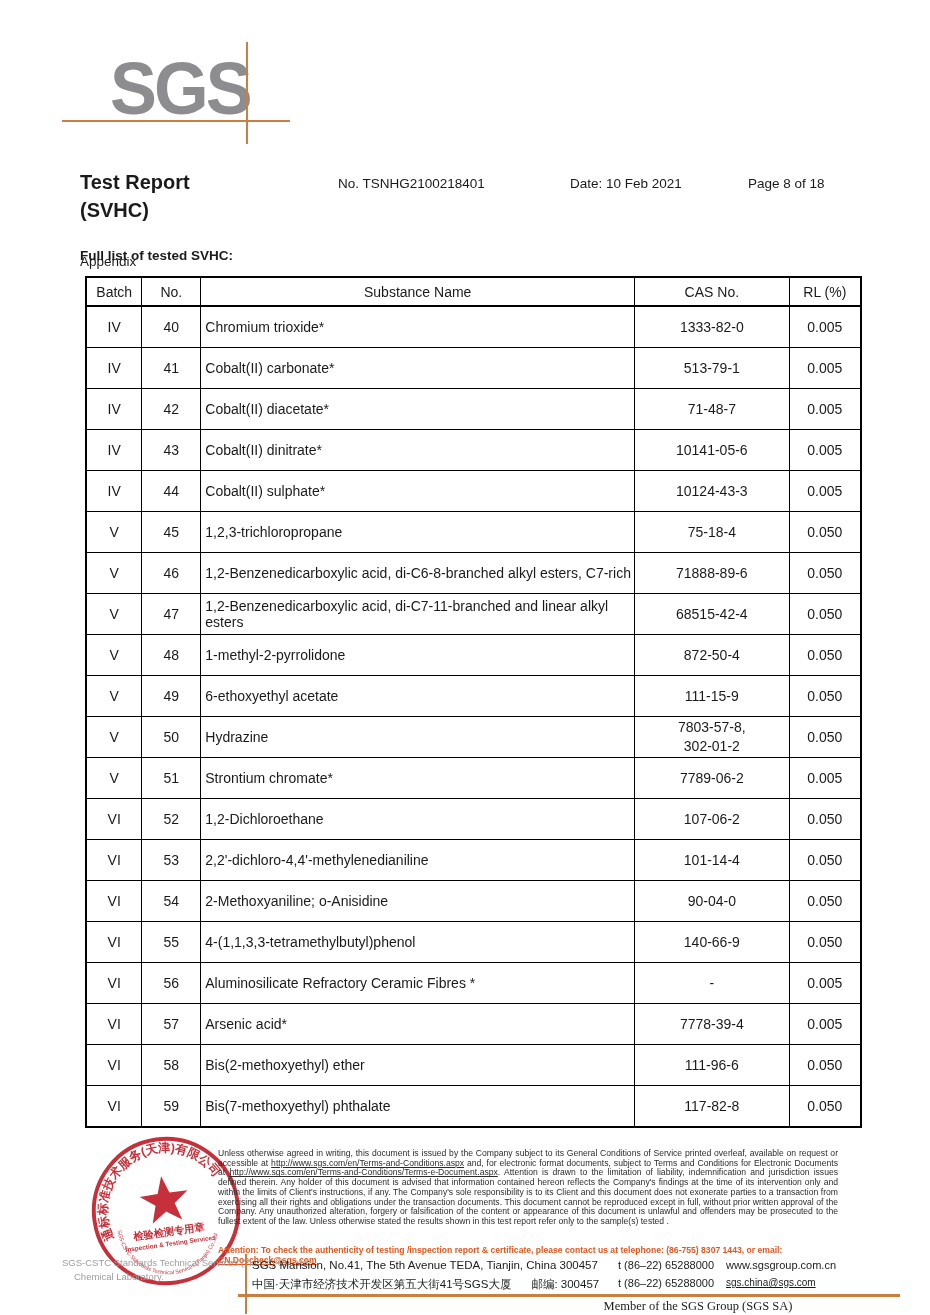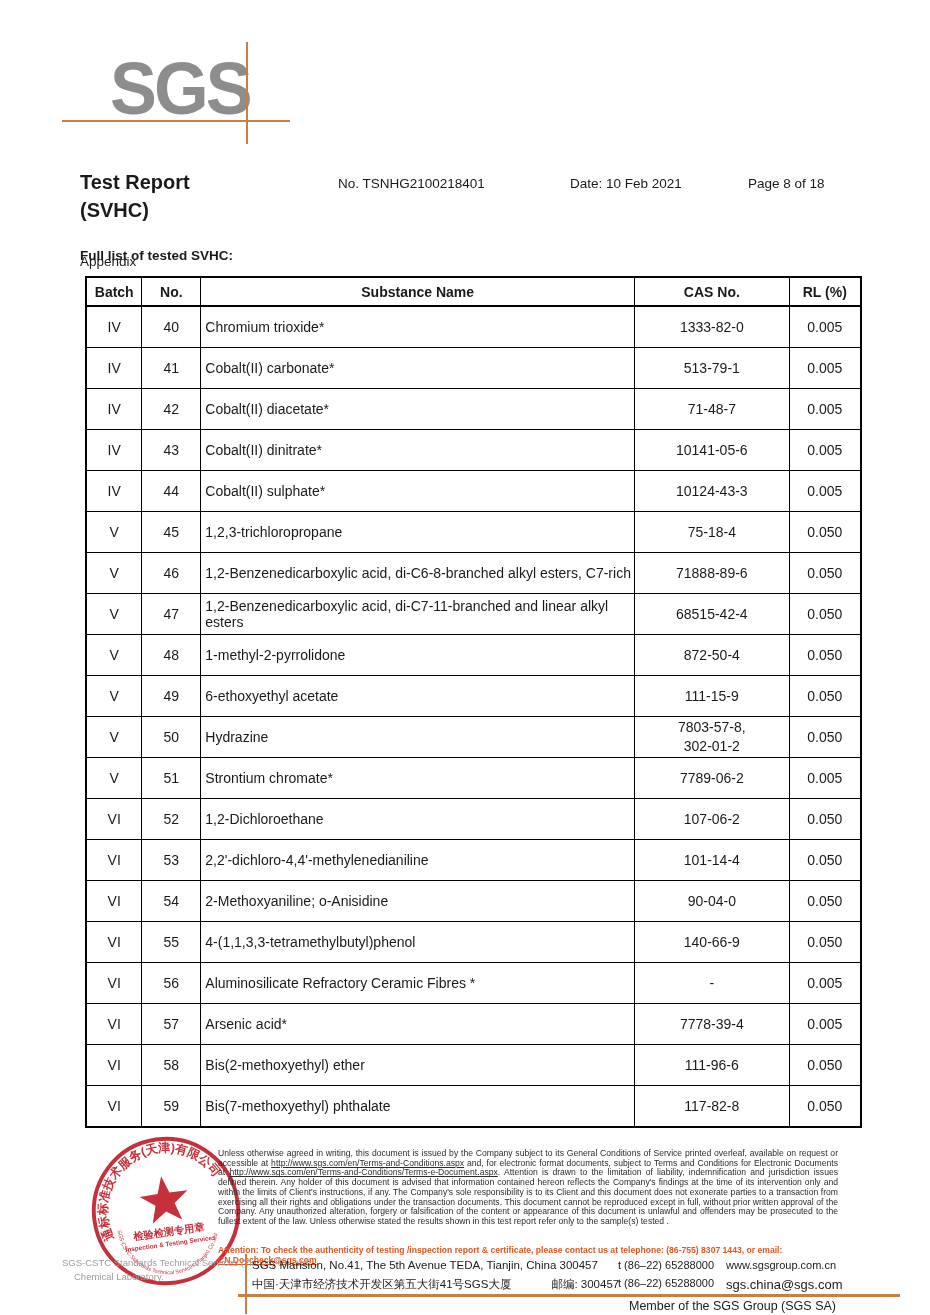--- a/index.html
+++ b/index.html
@@ -18,47 +18,47 @@
   .subtitle{position:absolute;left:80px;top:199px;font-size:20px;font-weight:700;}
   .meta{position:absolute;top:176px;font-size:13.5px;}
   .report-no{left:338px;} .report-date{left:570px;} .report-page{left:748px;}
   .appendix{position:absolute;left:80px;top:254px;font-size:13.5px;font-weight:400;}
   .listlabel{position:absolute;left:80px;top:248px;font-size:13.5px;font-weight:700;}
 
   
   table.svhc{position:absolute;left:85px;top:276px;width:777px;border-collapse:collapse;
              border:2px solid #000;font-size:14px;}
   table.svhc th{border:1px solid #000;border-bottom:2.5px solid #000;height:27px;
-                font-weight:700;padding:0 2px;}
+                font-weight:400;padding:0 2px;}
   table.svhc td{border:1px solid #000;height:38px;text-align:center;vertical-align:middle;
                 padding:1px 3px;}
   table.svhc td.c2{text-align:left;padding-left:4px;}
   table.svhc td.c3{white-space:pre-line;line-height:19px;}
 
   
   .legal{position:absolute;left:218px;top:1149px;width:620px;font-size:8.6px;
          line-height:9.7px;text-align:justify;color:#2b2b2b;margin:0;}
   .legal .u{text-decoration:underline;}
   .attention{position:absolute;left:218px;top:1246px;width:620px;font-size:8.6px;
              line-height:9.7px;font-weight:700;color:#e0571f;margin:0;}
   .attention .u{text-decoration:underline;}
 
   .company1{position:absolute;left:62px;top:1257px;font-size:9.5px;color:#9c9c9c;}
   .company2{position:absolute;left:62px;top:1271px;font-size:9.5px;color:#9c9c9c;margin-left:12px;}
 
   .addr-en{position:absolute;left:252px;top:1259px;font-size:11.5px;}
   .addr-cn{position:absolute;left:252px;top:1277px;font-size:11.5px;}
-  .addr-post{margin-left:40px;}
+  .addr-post{margin-left:20px;}
   .tel1{position:absolute;left:618px;top:1259px;font-size:11px;}
   .tel2{position:absolute;left:618px;top:1277px;font-size:11px;}
   .web{position:absolute;left:726px;top:1259px;font-size:11px;}
-  .email{position:absolute;left:726px;top:1277px;font-size:13px;}
+  .email{position:absolute;left:726px;top:1277px;font-size:10px;text-decoration:underline;}
   .foot-vline{left:245px;top:1254px;width:2px;height:60px;}
   .foot-hline{left:238px;top:1294px;width:662px;height:2.5px;}
-  .member{position:absolute;left:560px;top:1299px;width:276px;text-align:right;font-size:12.5px;}
+  .member{position:absolute;left:560px;top:1299px;width:276px;text-align:center;font-size:12.5px;font-family:Liberation Serif, serif;}
 
   .stamp{position:absolute;left:88px;top:1133px;width:156px;height:156px;transform:rotate(-8deg);}
 </style>
 </head>
 <body>
 
 <div class="page">
 
   <div class="logo-text">SGS</div>
   <div class="hairline logo-hline"></div>

